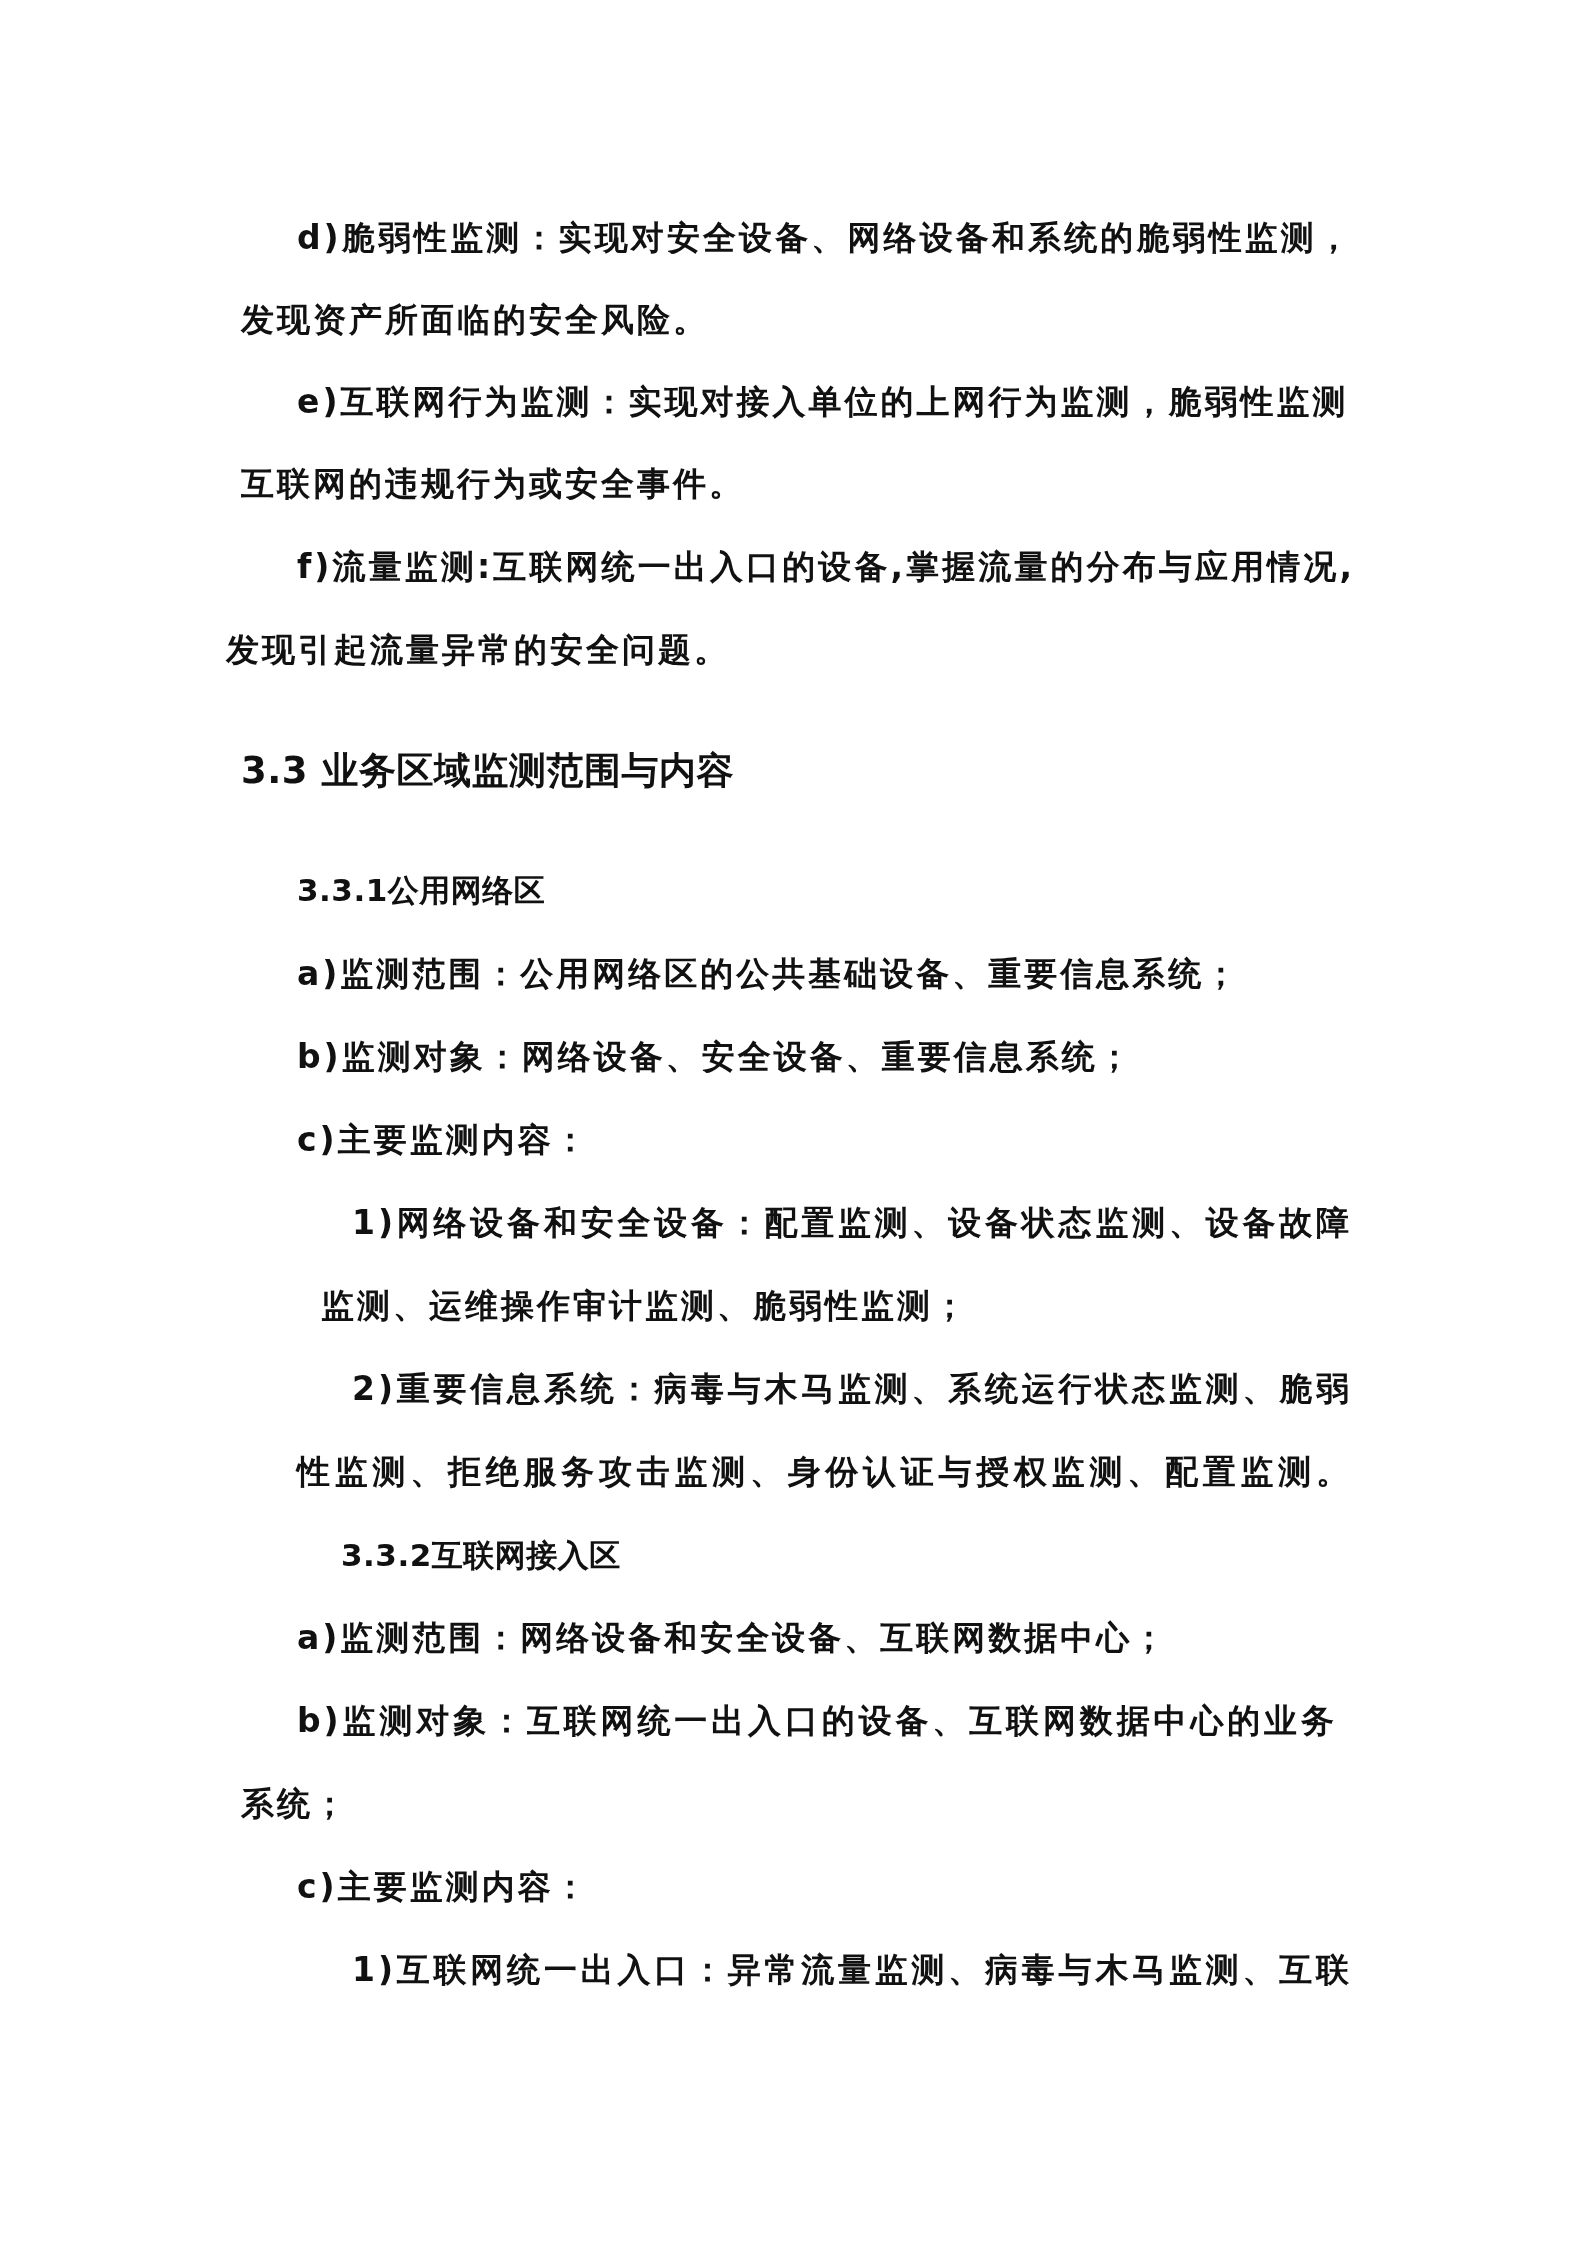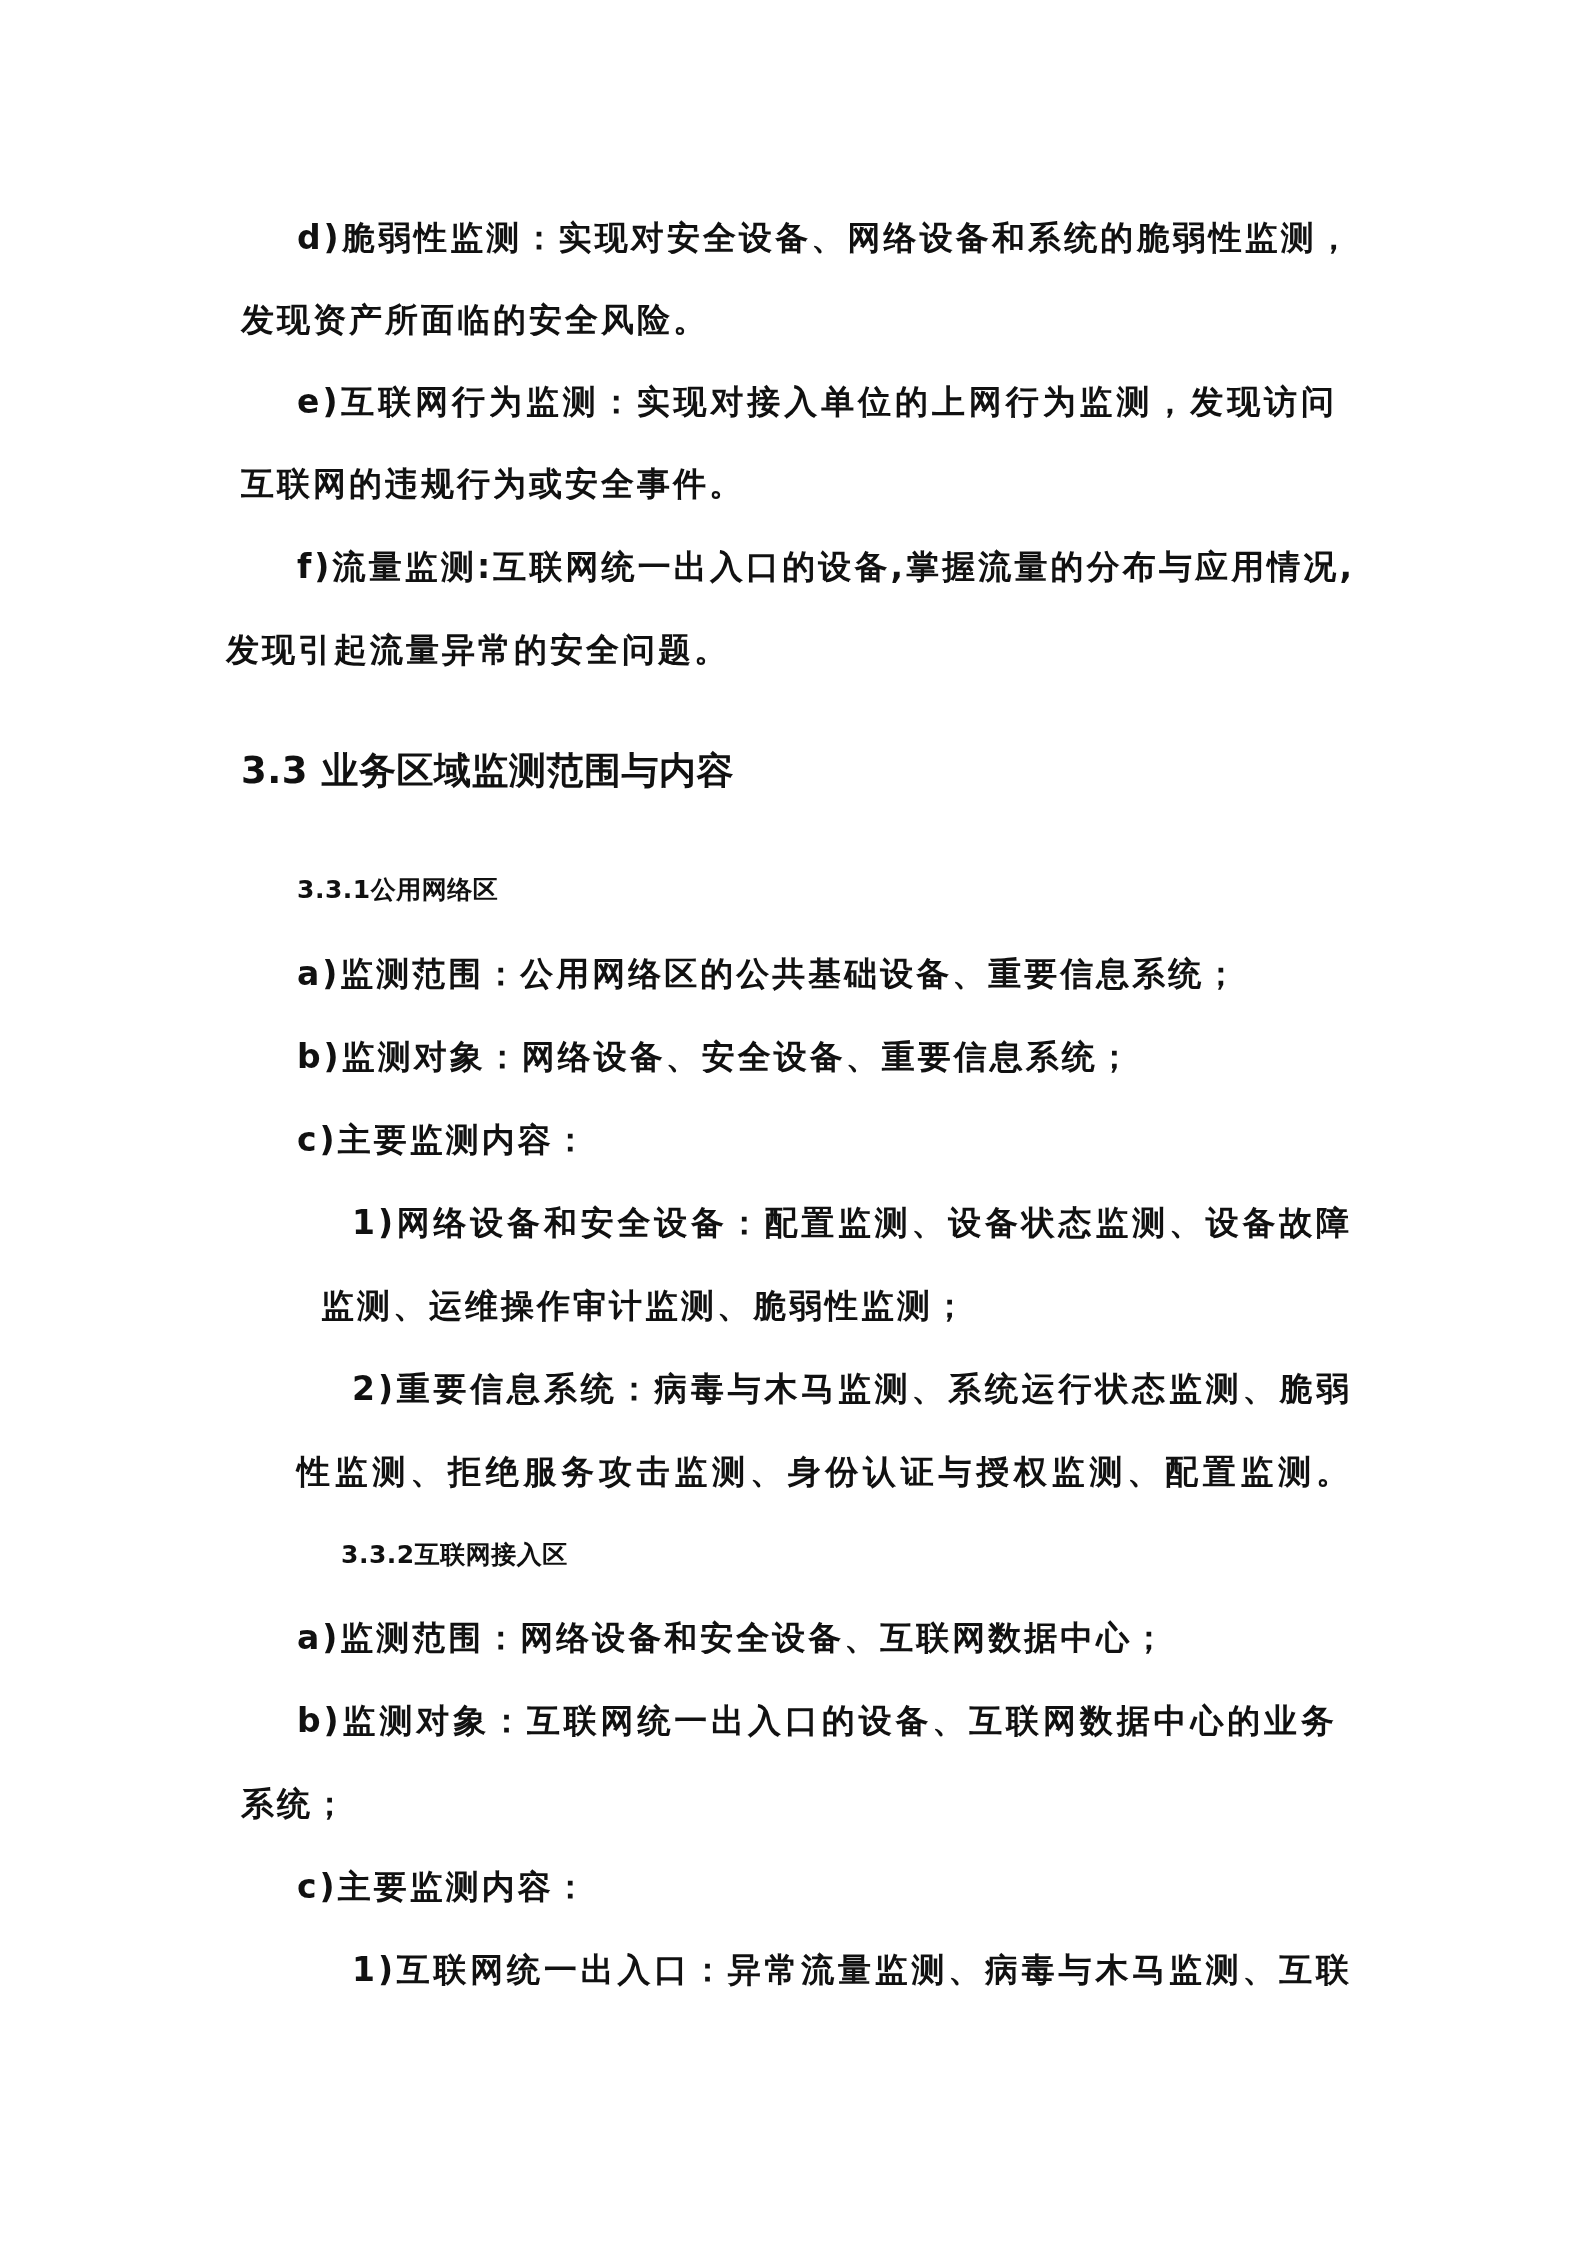--- a/index.html
+++ b/index.html
@@ -38,36 +38,36 @@
     .h2 {
       position: absolute;
       font-size: 37px;
       line-height: 46px;
       font-weight: bold;
       letter-spacing: 0.5px;
       white-space: nowrap;
     }
     .h3 {
       position: absolute;
-      font-size: 25px;
+      font-size: 31px;
       line-height: 40px;
       font-weight: bold;
       white-space: nowrap;
       letter-spacing: 0.5px;
     }
   </style>
 </head>
 <body>
 
 <div class="page">
 
   <div class="line justify" style="left:297px; top:218px; width:1056px;">d)脆弱性监测：实现对安全设备、网络设备和系统的脆弱性监测，</div>
   <div class="line" style="left:241px; top:300px;">发现资产所面临的安全风险。</div>
 
-  <div class="line justify" style="left:297px; top:382px; width:1040px;">e)互联网行为监测：实现对接入单位的上网行为监测，发现访问</div>
+  <div class="line justify" style="left:297px; top:382px; width:1040px;">e)互联网行为监测：实现对接入单位的上网行为监测，脆弱性监测</div>
   <div class="line" style="left:241px; top:464px;">互联网的违规行为或安全事件。</div>
 
   <div class="line justify" style="left:297px; top:547px; width:1058px;">f)流量监测:互联网统一出入口的设备,掌握流量的分布与应用情况,</div>
   <div class="line" style="left:226px; top:630px;">发现引起流量异常的安全问题。</div>
 
   <div class="h2" style="left:241px; top:748px;">3.3 业务区域监测范围与内容</div>
 
   <div class="h3" style="left:297px; top:870px;">3.3.1公用网络区</div>
 
   <div class="line" style="left:297px; top:954px;">a)监测范围：公用网络区的公共基础设备、重要信息系统；</div>

